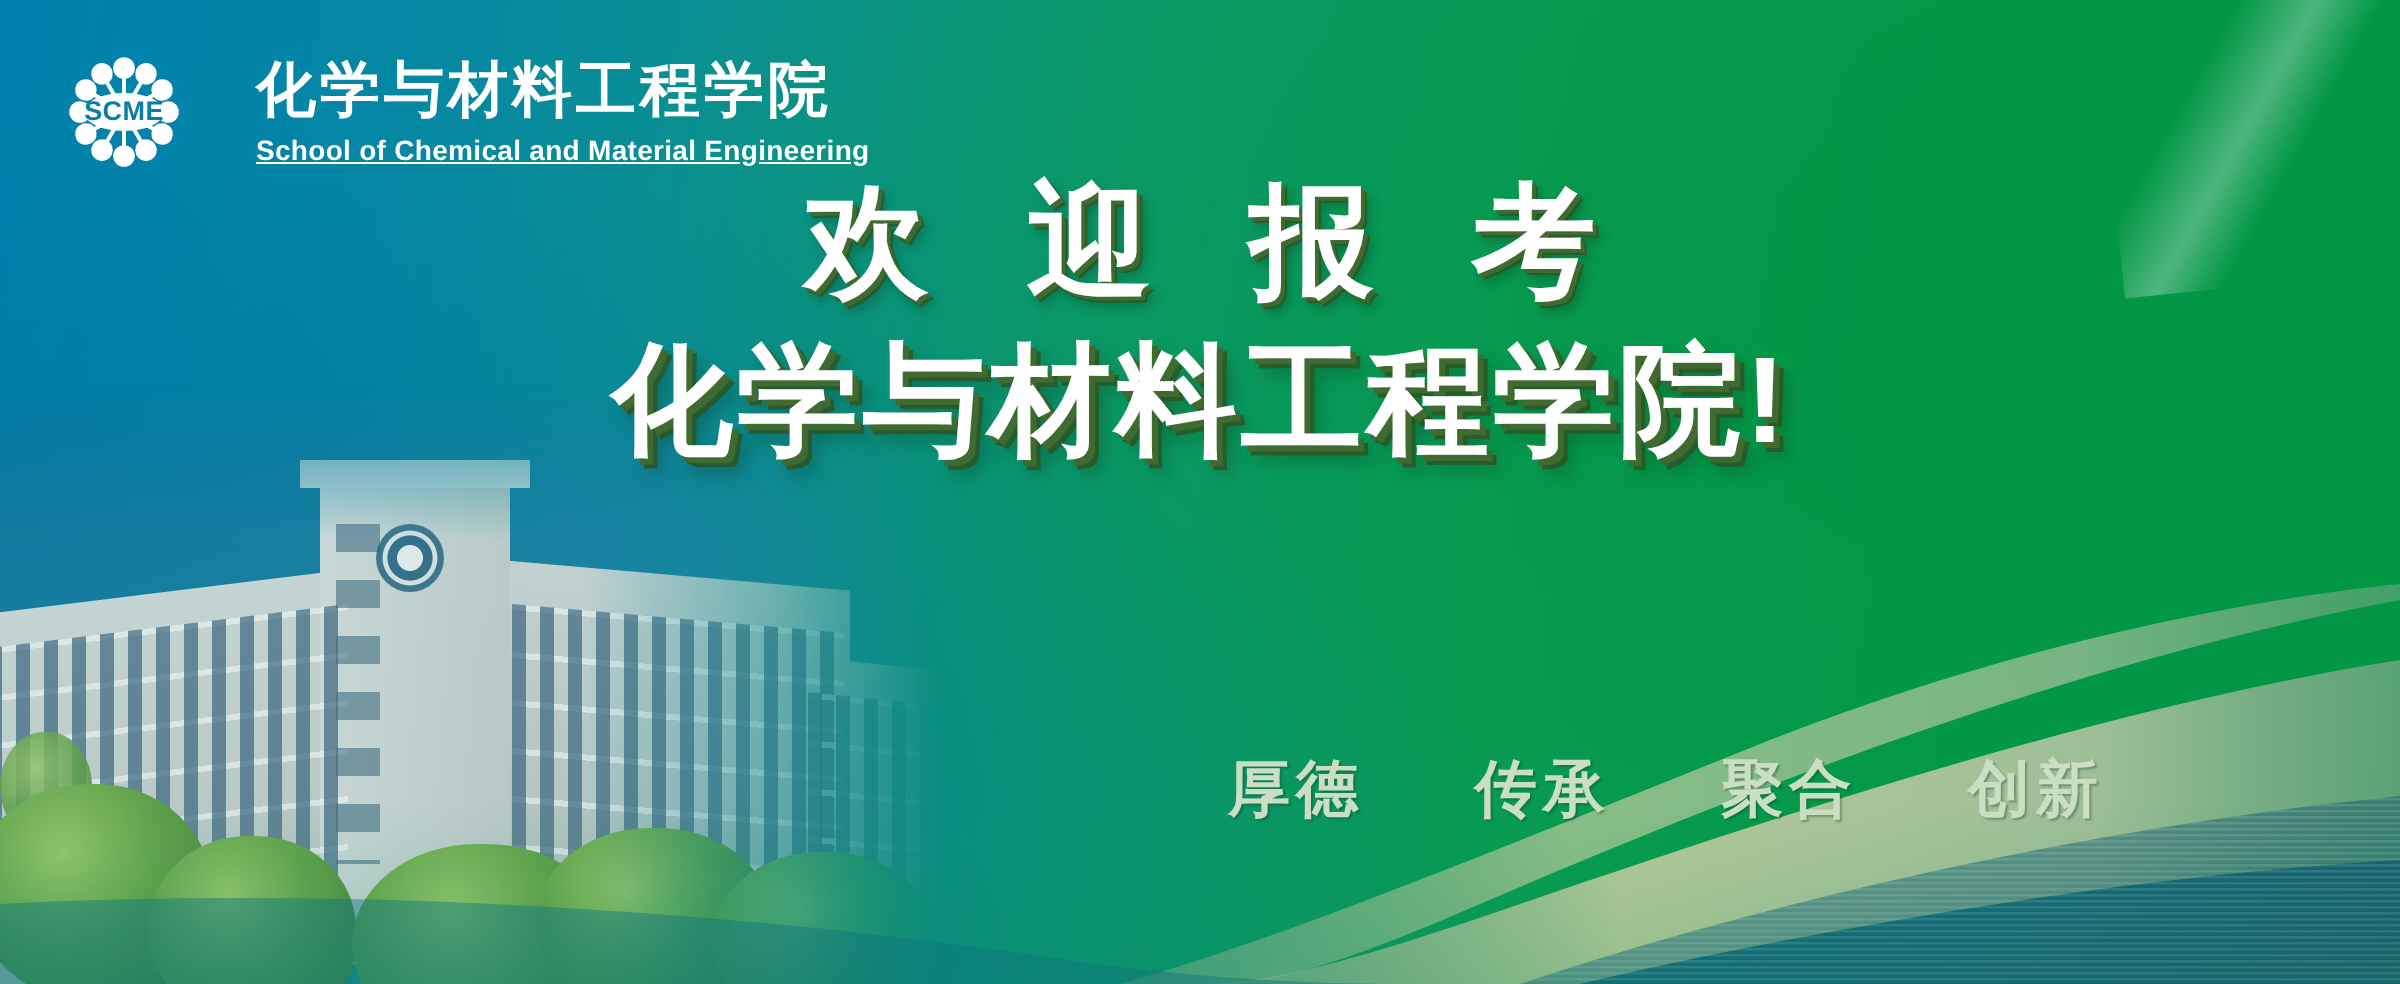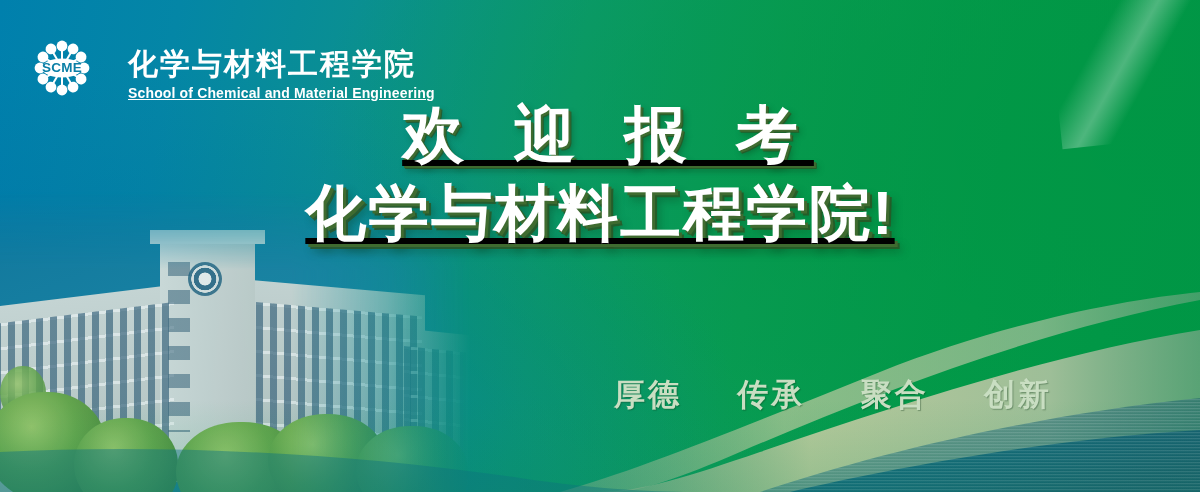--- a/index.html
+++ b/index.html
@@ -85,28 +85,28 @@
   .t5{left:356px;bottom:-26px;width:112px;height:92px;}
   .t6{left:0px;bottom:70px;width:46px;height:56px;opacity:.85;}
   .lamp{position:absolute;bottom:12px;width:3px;height:56px;background:#3c5b52;}
   .lamp:before{content:"";position:absolute;top:-8px;left:-6px;width:15px;height:11px;border-radius:4px;background:#c7cfc9;}
   .l1{left:84px;} .l2{left:316px;}
 
   
   .ribbons{position:absolute;inset:0;pointer-events:none;}
 
   
-  #header{position:absolute;left:30px;top:36px;display:flex;align-items:flex-end;gap:14px;}
+  #header{position:absolute;left:30px;top:24px;display:flex;align-items:center;gap:14px;}
   #logo-mark{position:relative;width:64px;height:64px;flex:0 0 64px;}
   #logo-text{display:flex;flex-direction:column;justify-content:center;line-height:1;margin-left:20px;}
   #logo-cn{color:#ffffff;font-size:30px;font-weight:700;letter-spacing:2px;white-space:nowrap;}
   #logo-en{color:#ffffff;font-size:14px;font-weight:600;letter-spacing:.15px;white-space:nowrap;margin-top:7px;text-decoration:underline;}
 
   
-  #headline{position:absolute;left:0;right:0;top:100px;text-align:center;text-decoration:underline;}
+  #headline{position:absolute;left:0;right:0;top:87px;text-align:center;}
   #welcome{
     color:#ffffff;font-size:62px;font-weight:900;letter-spacing:16px;
     text-indent:16px;line-height:1.12;white-space:nowrap;
     text-shadow:2px 2px 0 #3f6b30,3px 3px 0 rgba(45,82,34,.75),4px 5px 6px rgba(10,50,20,.35);
   }
   #college{
     margin-top:12px;
     color:#ffffff;font-size:61px;font-weight:900;letter-spacing:2px;
     line-height:1.08;white-space:nowrap;
     text-shadow:3px 3px 0 #3f6b30,5px 5px 0 rgba(45,82,34,.8),7px 8px 9px rgba(10,50,20,.35);

